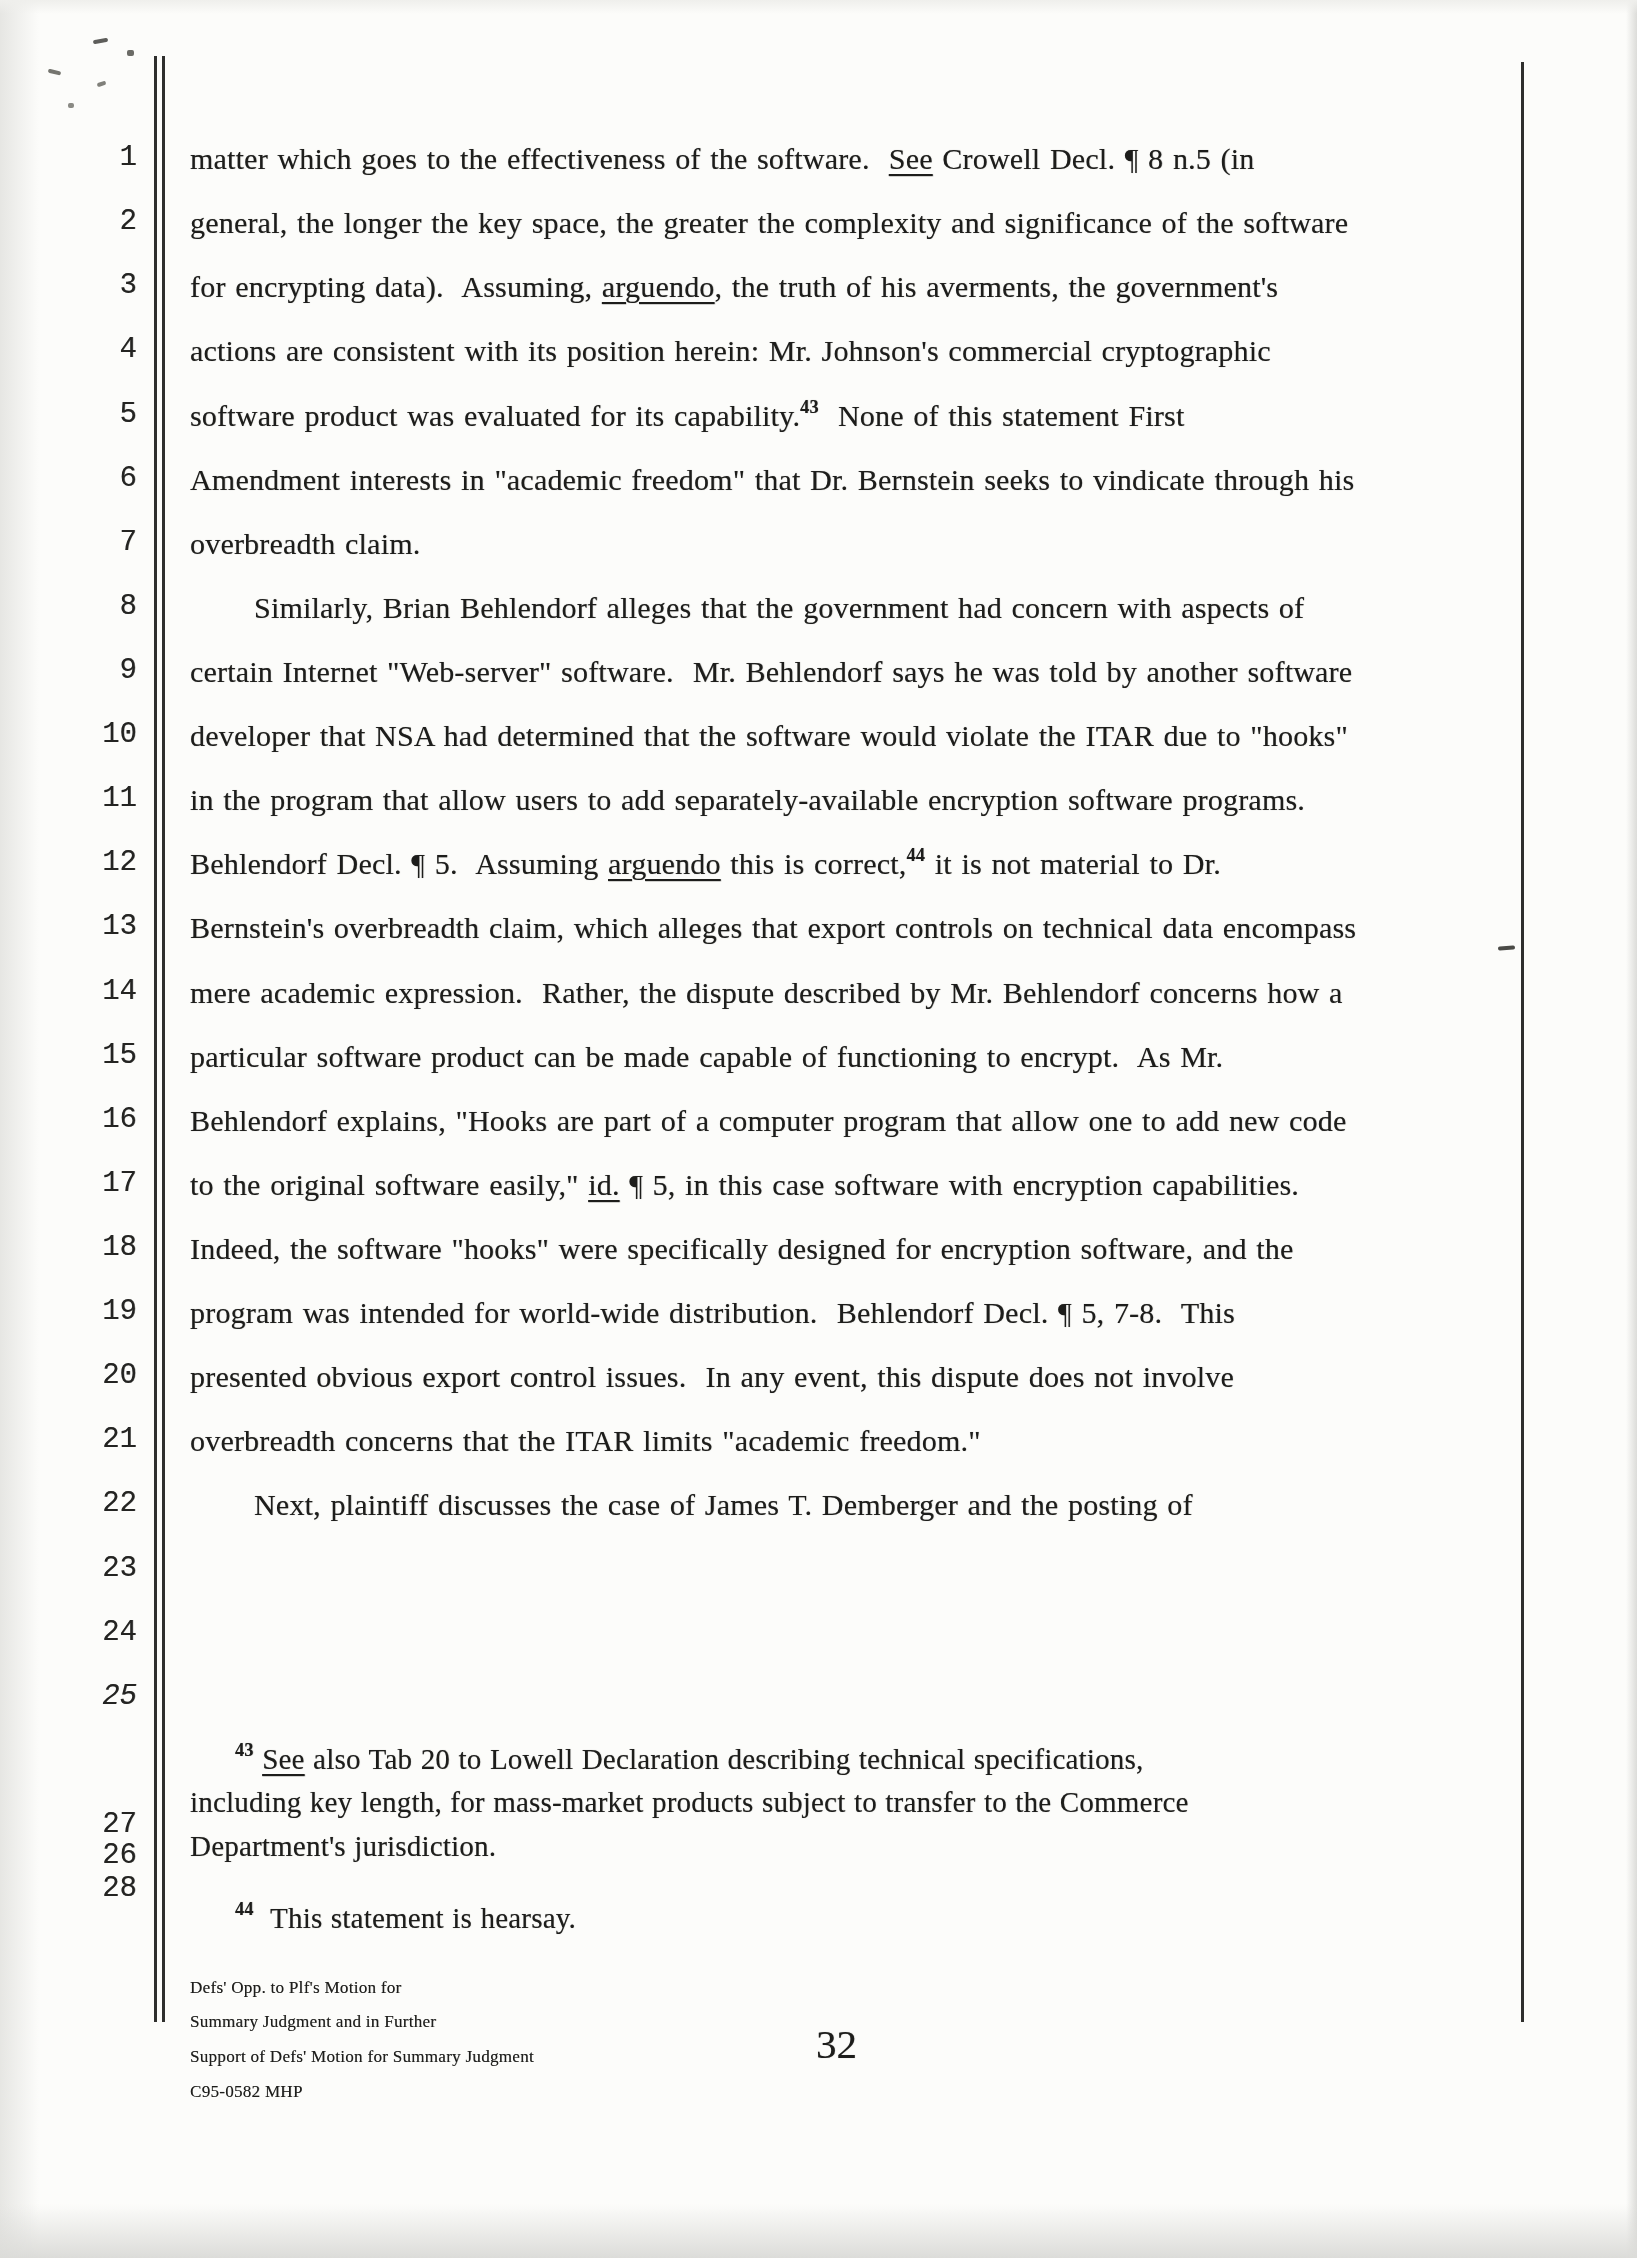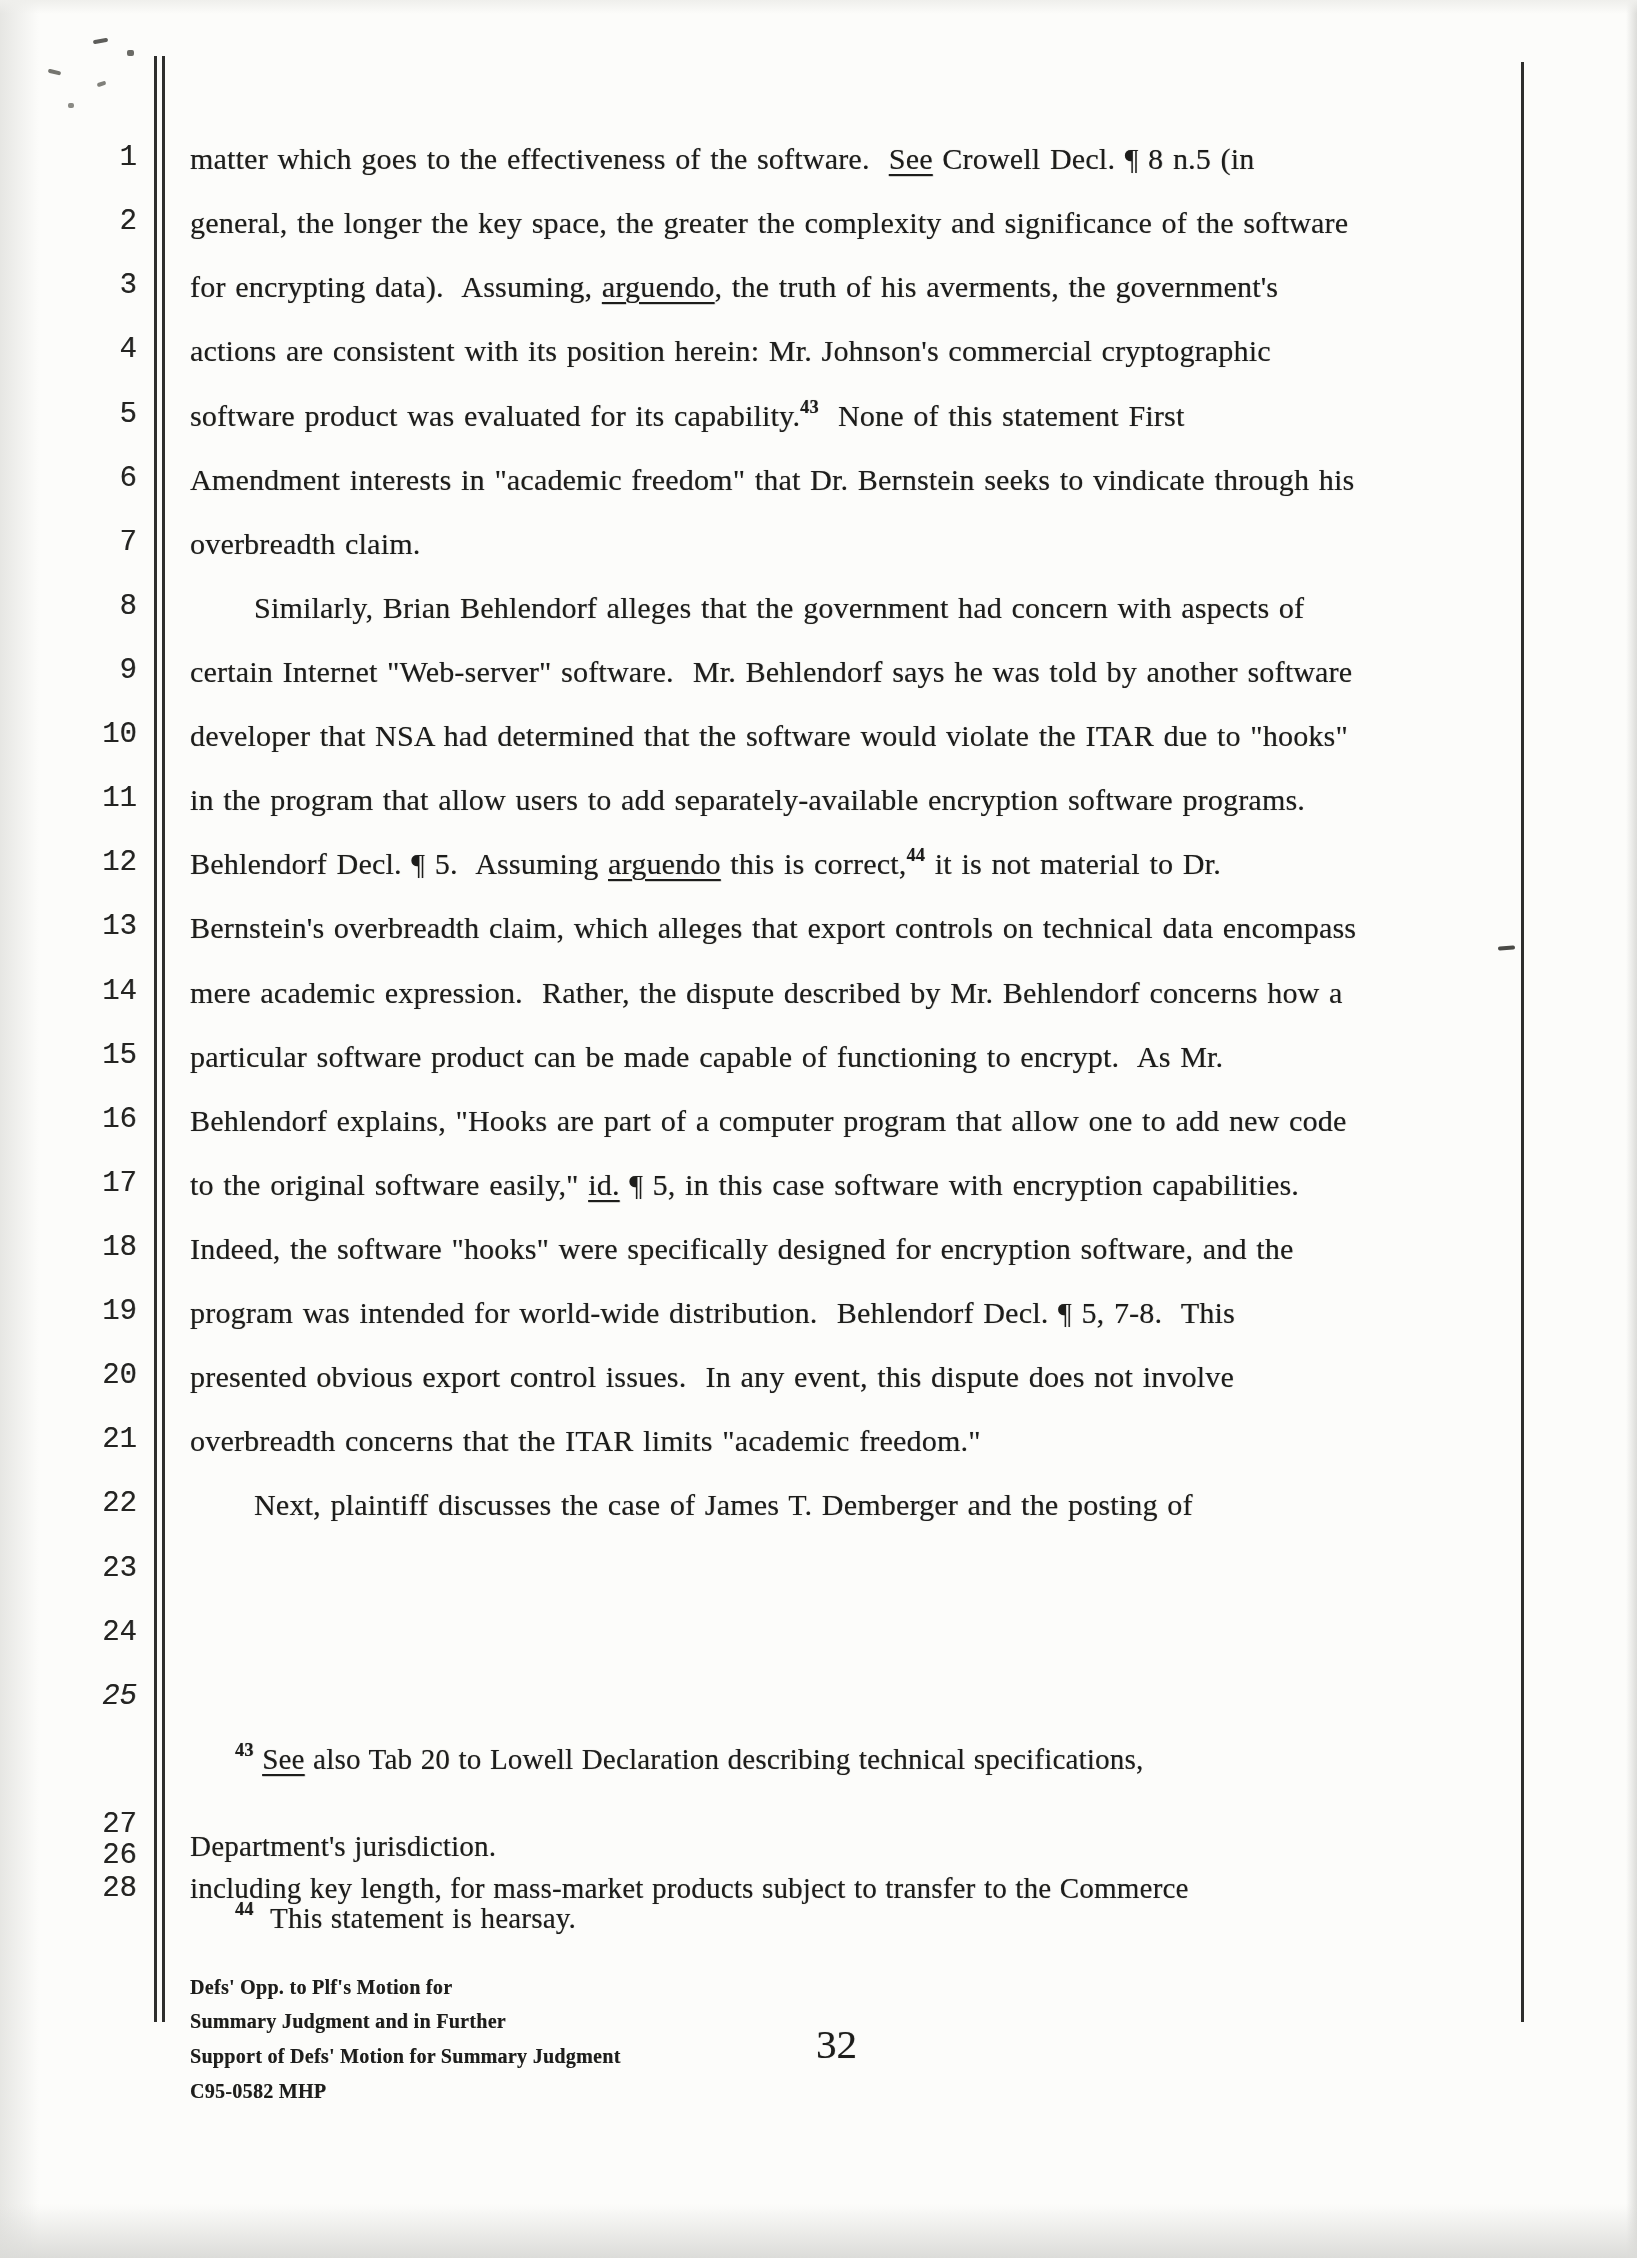--- a/index.html
+++ b/index.html
@@ -36,22 +36,22 @@
     word-spacing:1px;letter-spacing:0.2px;
     text-shadow:0.3px 0.4px 0.7px rgba(25,25,22,0.5);}
   .sup{font-size:18.3px;position:relative;top:-12.6px;font-weight:700;}
   .u{text-decoration:underline;text-decoration-thickness:1.9px;text-underline-offset:4.8px;}
   
   .fn-sep{position:absolute;left:190px;top:1704px;width:573px;height:3.9px;background:#27272
 
 
 5;}
   
-  .ftl{position:absolute;left:190px;white-space:pre;font-size:20px;line-height:33px;
-    font-weight:700;letter-spacing:0.3px;
+  .ftl{position:absolute;left:190px;white-space:pre;font-size:17px;line-height:33px;
+    font-weight:400;letter-spacing:0.3px;
     text-shadow:0.3px 0.3px 0.6px rgba(25,25,22,0.5);}
   .page-num{position:absolute;left:816px;top:2020px;font-size:41px;
     text-shadow:0.3px 0.4px 0.7px rgba(25,25,22,0.5);}
   
   .speck{position:absolute;background:#5d5d5a;border-radius:1.9px;}
   .speck-1{left:93px;top:39px;width:14.5px;height:3.9px;transform:rotate(-10deg);}
   .speck-2{left:48px;top:70px;width:12.6px;height:3.9px;transform:rotate(14deg);background:#75756f;}
   .speck-3{left:127px;top:50px;width:6.8px;height:5.8px;background:#6b6b66;}
   .speck-4{left:97px;top:82px;width:8.7px;height:3.9px;transform:rotate(-18deg);background:#80807a;}
   .speck-5{left:68px;top:103px;width:5.8px;height:4.8px;background:#8a8a84;}
@@ -122,21 +122,21 @@
       <div class="bl" style="top: 1228px; left: 190px;"><span>Indeed, the software "hooks" were specifically designed for encryption software, and the</span></div>
       <div class="bl" style="top: 1292px; left: 190px;"><span>program was intended for world-wide distribution.  Behlendorf Decl. ¶ 5, 7-8.  This</span></div>
       <div class="bl" style="top: 1356px; left: 190px;"><span>presented obvious export control issues.  In any event, this dispute does not involve</span></div>
       <div class="bl" style="top: 1420px; left: 190px;"><span>overbreadth concerns that the ITAR limits "academic freedom."</span></div>
       <div class="bl" style="top: 1484px; left: 254px;"><span>Next, plaintiff discusses the case of James T. Demberger and the posting of</span></div>
     </div>
 
   <div class="fn-sep"></div>
   <div id="footnotes">
       <div class="fl" style="top: 1739px; left: 235px;"><span class="sup">43</span><span> </span><span class="u">See</span><span> also Tab 20 to Lowell Declaration describing technical specifications,</span></div>
-      <div class="fl" style="top: 1868px; left: 190px;"><span>including key length, for mass-market products subject to transfer to the Commerce</span></div>
+      <div class="fl" style="top: 1782px; left: 190px;"><span>including key length, for mass-market products subject to transfer to the Commerce</span></div>
       <div class="fl" style="top: 1826px; left: 190px;"><span>Department's jurisdiction.</span></div>
       <div class="fl" style="top: 1898px; left: 235px;"><span class="sup">44</span><span>  This statement is hearsay.</span></div>
     </div>
 
   <div id="footer-block">
       <div class="ftl" style="top: 1971px;">Defs' Opp. to Plf's Motion for</div>
       <div class="ftl" style="top: 2005px;">Summary Judgment and in Further</div>
       <div class="ftl" style="top: 2040px; text-align: right;">Support of Defs' Motion for Summary Judgment</div>
       <div class="ftl" style="top: 2075px;">C95-0582 MHP</div>
     </div>

